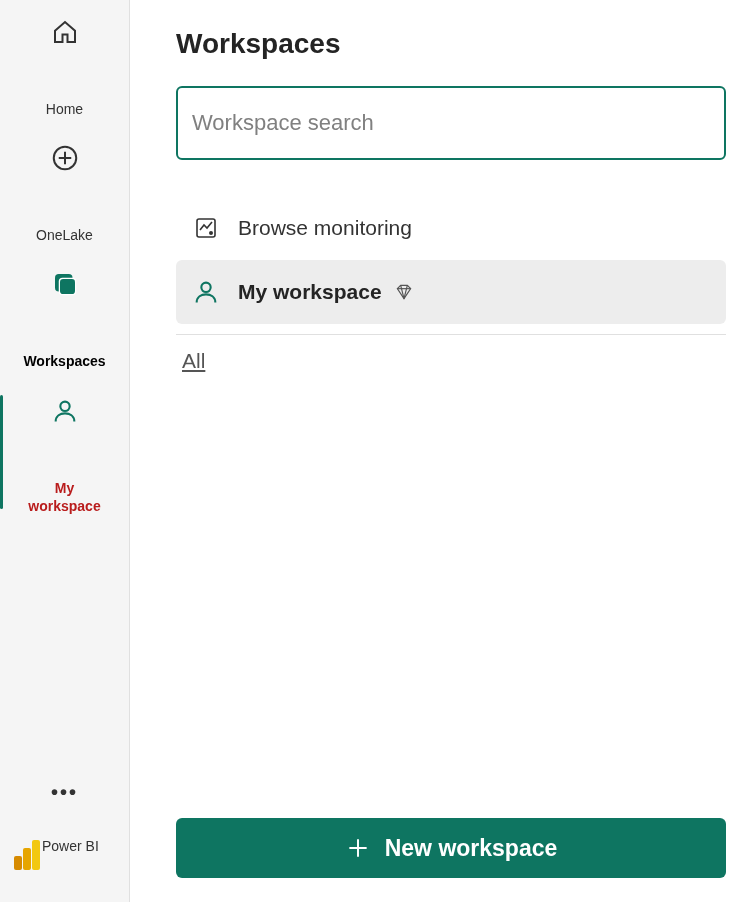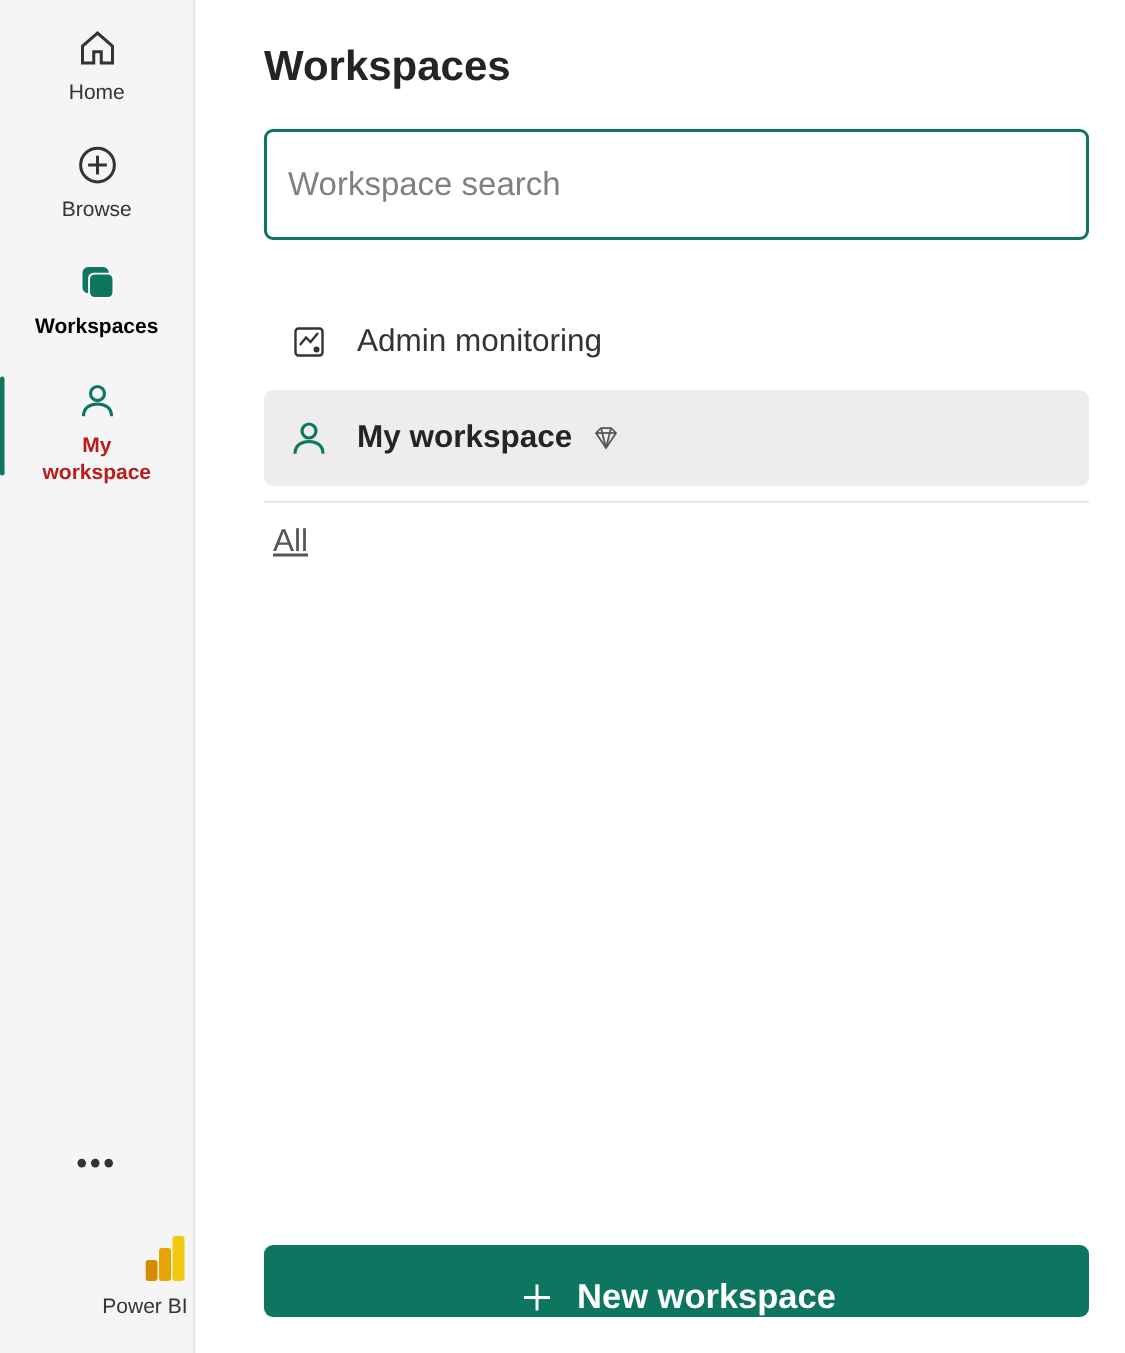--- a/index.html
+++ b/index.html
@@ -26,20 +26,21 @@
       position: relative;
     }
     .sidebar-item {
       display: flex;
       flex-direction: column;
       align-items: center;
       justify-content: flex-start;
       padding: 10px 4px 14px 4px;
       cursor: pointer;
       position: relative;
+      gap: 48px;
     }
     .sidebar-item-icon {
       width: 32px;
       height: 32px;
       display: flex;
       align-items: center;
       justify-content: center;
       margin-bottom: 4px;
     }
     .sidebar-item-label {
@@ -77,23 +78,24 @@
       cursor: pointer;
     }
     .sidebar-more-dots {
       font-size: 20px;
       letter-spacing: 2px;
       color: #333;
       font-weight: bold;
     }
     .sidebar-brand {
       display: flex;
-      flex-direction: column;
-      align-items: flex-end;
+      flex-direction: row;
+      align-items: flex-start;
       padding: 14px 4px 24px 4px;
+      margin-left: 10px;
     }
     .brand-icon {
       width: 28px;
       height: 34px;
       margin-bottom: 6px;
     }
     .brand-label {
       font-size: 14px;
       color: #333;
     }
@@ -169,29 +171,29 @@
       font-size: 21px;
       color: #555;
       padding-left: 6px;
       text-decoration: underline;
     }
     .main-spacer {
       flex: 1;
     }
     .new-workspace-btn {
       width: 100%;
-      height: 48px;
+      height: 60px;
       background: #0e7561;
       color: #fff;
       border: none;
       border-radius: 6px;
       font-size: 23px;
       font-weight: 600;
       display: flex;
-      align-items: flex-end;
+      align-items: center;
       justify-content: center;
       cursor: pointer;
       font-family: inherit;
     }
     .new-workspace-btn .plus-icon {
       margin-right: 14px;
       display: flex;
       align-items: center;
     }
   </style>
@@ -210,21 +212,21 @@
   </div>
 
   <div class="sidebar-item">
     <span class="sidebar-item-icon">
       <svg width="30" height="30" viewBox="0 0 24 24" fill="none" stroke="#333" stroke-width="1.6">
         <circle cx="12" cy="12" r="9"></circle>
         <line x1="12" y1="7" x2="12" y2="17"></line>
         <line x1="7" y1="12" x2="17" y2="12"></line>
       </svg>
     </span>
-    <span class="sidebar-item-label">Browse</span>
+    <span class="sidebar-item-label">OneLake</span>
   </div>
 
 
 
   <div class="sidebar-item active-workspaces">
     <span class="sidebar-item-icon">
       <svg width="30" height="30" viewBox="0 0 24 24">
         <rect x="4" y="4" width="14" height="14" rx="3" fill="#0e7561"></rect>
         <rect x="7" y="7" width="14" height="14" rx="3" fill="#fff"></rect>
         <rect x="8" y="8" width="12" height="12" rx="2.5" fill="#0e7561"></rect>
@@ -271,21 +273,21 @@
   <div class="workspace-list">
 
     <div class="workspace-item">
       <span class="workspace-item-icon">
         <svg width="24" height="24" viewBox="0 0 24 24" fill="none" stroke="#333" stroke-width="1.6">
           <rect x="3" y="3" width="18" height="18" rx="2"></rect>
           <polyline points="6,14 10,9 13,12 18,6"></polyline>
           <circle cx="17" cy="17" r="2" fill="#333" stroke="none"></circle>
         </svg>
       </span>
-      <span class="workspace-item-label">Admin monitoring</span>
+      <span class="workspace-item-label">Browse monitoring</span>
     </div>
 
     <div class="workspace-item selected">
       <span class="workspace-item-icon">
         <svg width="28" height="28" viewBox="0 0 24 24" fill="none" stroke="#0e7561" stroke-width="1.8">
           <circle cx="12" cy="8" r="4"></circle>
           <path d="M4 21 C 4 16, 8 14, 12 14 C 16 14, 20 16, 20 21"></path>
         </svg>
       </span>
       <span class="workspace-item-label">My workspace</span>

